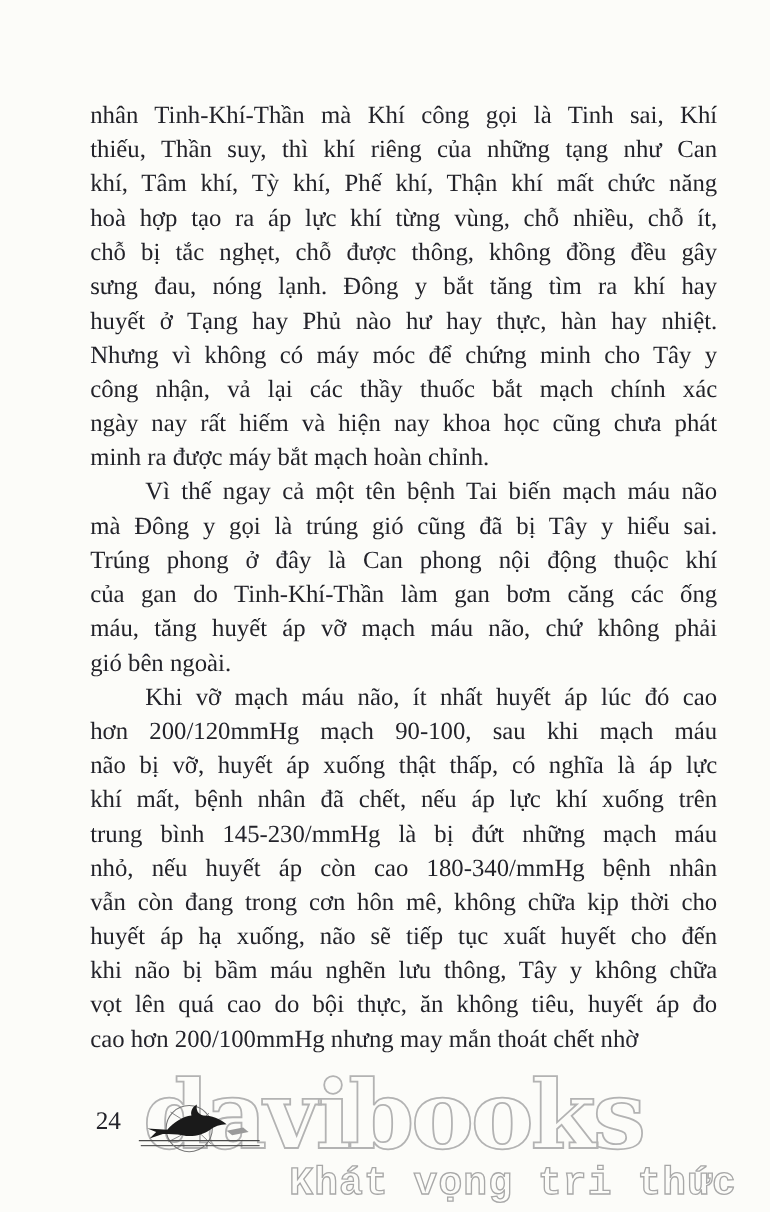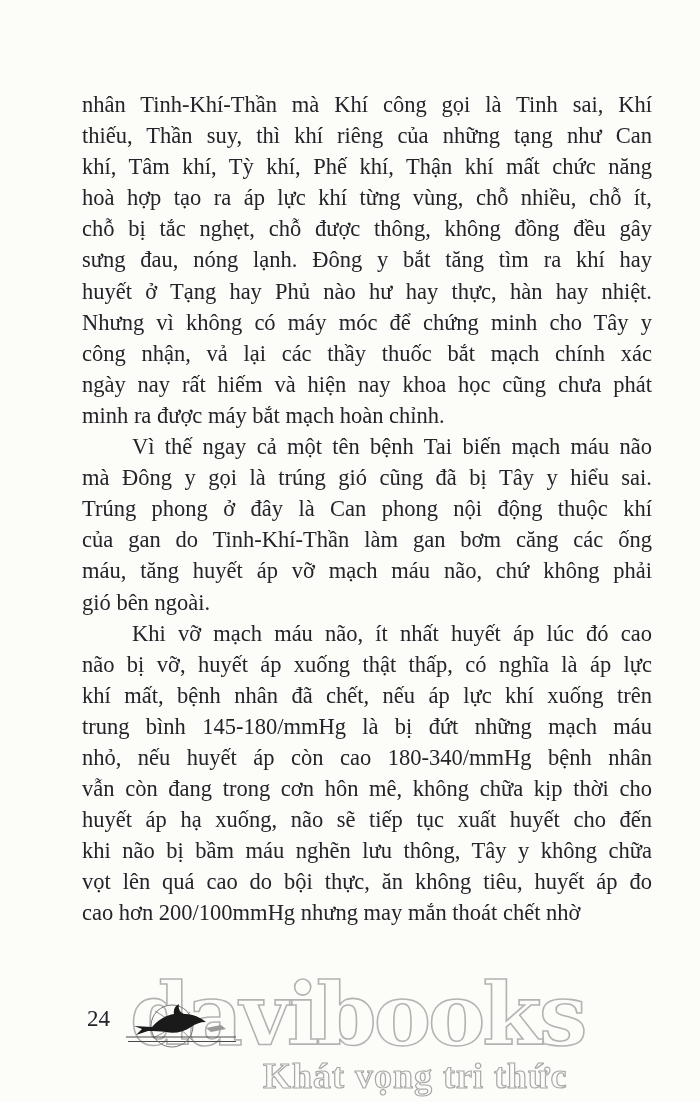--- a/index.html
+++ b/index.html
@@ -35,21 +35,21 @@
   }
   .wm-brand{
     position:absolute;left:130px;top:972px;
     font-family:"DejaVu Serif", serif;font-weight:bold;
     font-size:86px;line-height:86px;letter-spacing:-3px;
     color:transparent;-webkit-text-stroke:1.6px var(--wm,#b3b3b3);
     user-select:none;
   }
   .wm-tagline{
     position:absolute;left:263px;top:1056px;
-    font-family:Liberation Serif, serif;font-weight:bold;
+    font-family:Liberation Mono, monospace;font-weight:bold;
     font-size:36px;line-height:40px;letter-spacing:1px;
     color:transparent;-webkit-text-stroke:1.2px var(--wm2,#a8a8a8);
     user-select:none;
   }
 </style>
 </head>
 <body>
 
 <div class="book-page">
 
@@ -68,23 +68,24 @@
     <div class="line">công nhận, vả lại các thầy thuốc bắt mạch chính xác</div>
     <div class="line">ngày nay rất hiếm và hiện nay khoa học cũng chưa phát</div>
     <div class="line end">minh ra được máy bắt mạch hoàn chỉnh.</div>
     <div class="line indent">Vì thế ngay cả một tên bệnh Tai biến mạch máu não</div>
     <div class="line">mà Đông y gọi là trúng gió cũng đã bị Tây y hiểu sai.</div>
     <div class="line">Trúng phong ở đây là Can phong nội động thuộc khí</div>
     <div class="line">của gan do Tinh-Khí-Thần làm gan bơm căng các ống</div>
     <div class="line">máu, tăng huyết áp vỡ mạch máu não, chứ không phải</div>
     <div class="line end">gió bên ngoài.</div>
     <div class="line indent">Khi vỡ mạch máu não, ít nhất huyết áp lúc đó cao</div>
+    <div class="line">hơn 200/120mmHg mạch 90-100, sau khi mạch máu</div>
     <div class="line">não bị vỡ, huyết áp xuống thật thấp, có nghĩa là áp lực</div>
     <div class="line">khí mất, bệnh nhân đã chết, nếu áp lực khí xuống trên</div>
-    <div class="line">trung bình 145-180/mmHg là bị đứt những mạch máu</div>
+    <div class="line">trung bình 145-230/mmHg là bị đứt những mạch máu</div>
     <div class="line">nhỏ, nếu huyết áp còn cao 180-340/mmHg bệnh nhân</div>
     <div class="line">vẫn còn đang trong cơn hôn mê, không chữa kịp thời cho</div>
     <div class="line">huyết áp hạ xuống, não sẽ tiếp tục xuất huyết cho đến</div>
     <div class="line">khi não bị bầm máu nghẽn lưu thông, Tây y không chữa</div>
     <div class="line">vọt lên quá cao do bội thực, ăn không tiêu, huyết áp đo</div>
     <div class="line end">cao hơn 200/100mmHg nhưng may mắn thoát chết nhờ</div>
   </div>
 
   <span class="page-number">24</span>
   <div class="footer-rule"></div>

